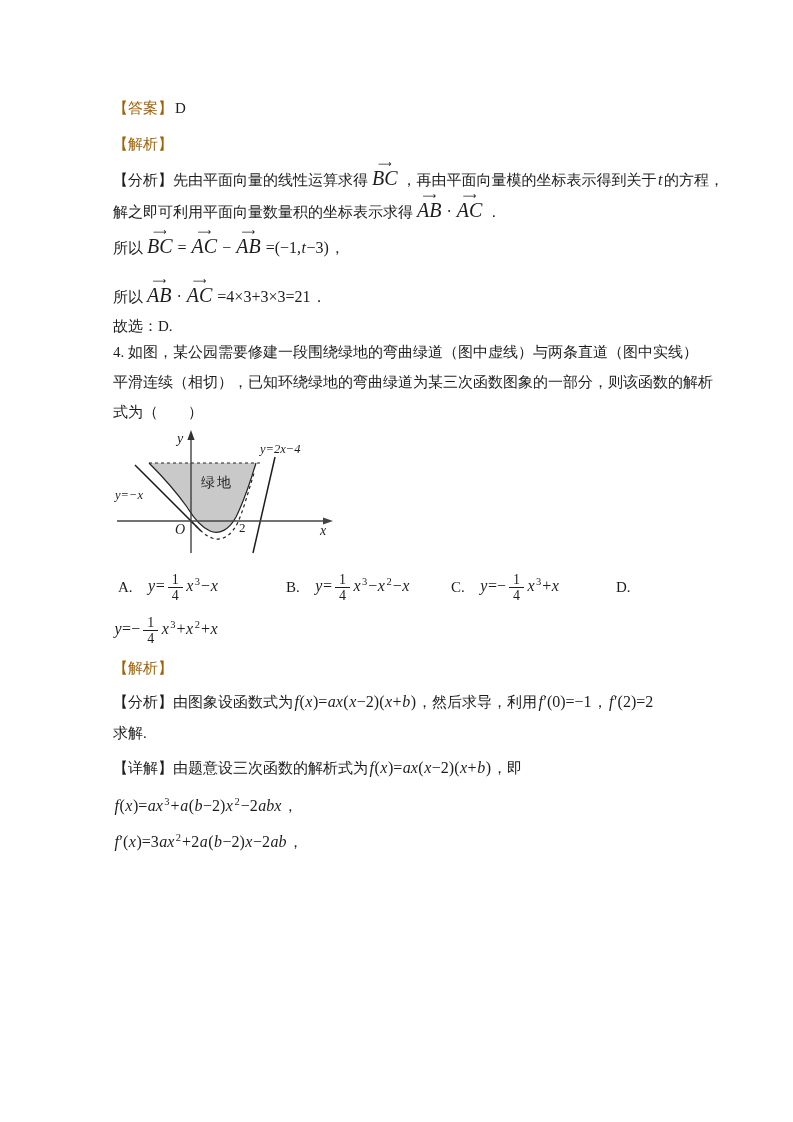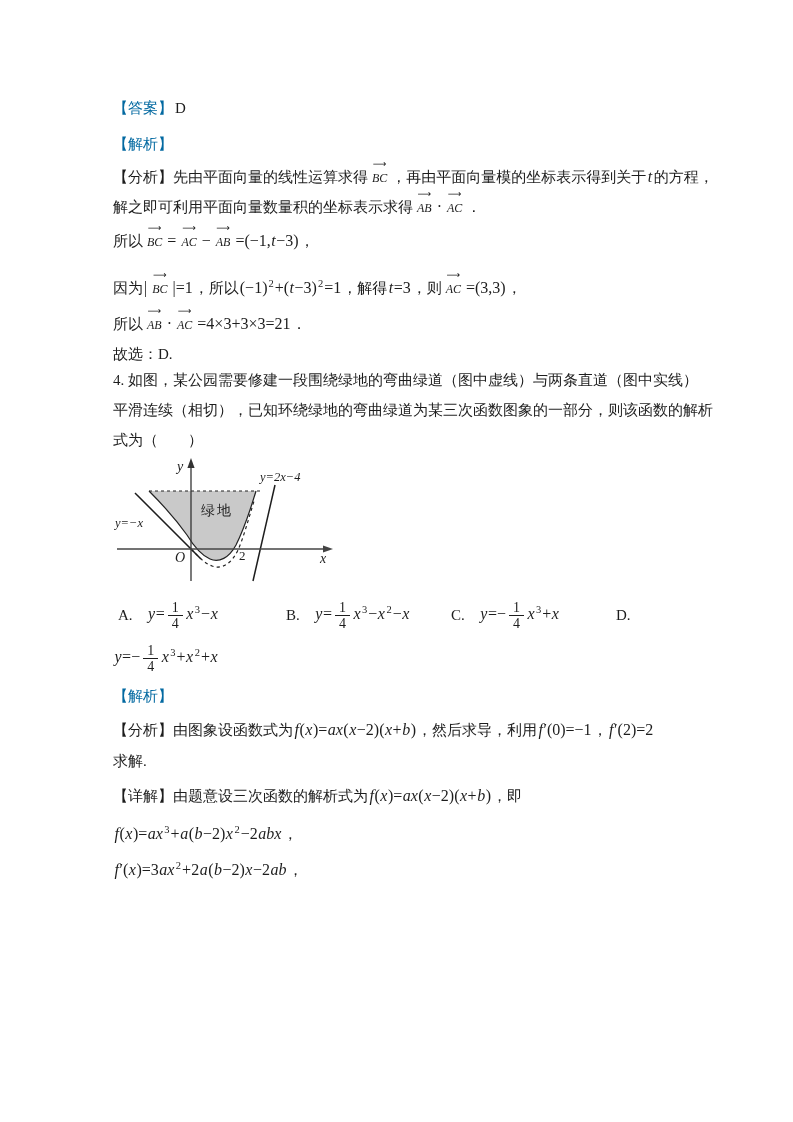--- a/index.html
+++ b/index.html
@@ -9,29 +9,29 @@
     width:793px; height:1122px;
     margin:0 auto;
     background:#ffffff;
     color:#1d1d1d;
     font-family:"Liberation Serif", serif;
     font-size:15px;
     padding:97px 80px 0 113px;
     overflow:hidden;
   }
   p.l { white-space:nowrap; line-height:22px; }
-  .blue { color:#0369a1; }
+  .blue { color:#a16207; }
   .ansletter { font-family:"Liberation Serif", serif; letter-spacing:1px; padding-left:2px; }
 
   
   .m { font-family:"Liberation Serif", serif; font-size:16px; margin:0 1px; }
   .m i { font-style:italic; padding:0 0.5px; }
   sup.msup { font-family:"Liberation Serif", serif; font-size:10.5px; line-height:0; vertical-align:super; }
   .vec { position:relative; display:inline-block; font-family:"Liberation Serif", serif;
-         font-style:italic; font-size:12px; margin:0 3px; padding:1px 1px 0 1px; }
+         font-style:italic; font-size:20px; margin:0 3px; padding:1px 1px 0 1px; }
   .vec::before { content:"⟶"; position:absolute; top:-0.62em; left:50%;
                  transform:translateX(-50%); font-size:9.5px; font-style:normal; line-height:1; }
   .frac { display:inline-block; vertical-align:-9px; text-align:center;
           font-family:"Liberation Serif", serif; font-size:14px; margin:0 2px; }
   .frac .num { display:block; line-height:15px; padding:0 4px; }
   .frac .den { display:block; line-height:15px; padding:0 4px; border-top:1px solid #1d1d1d; }
 
   
   .r-ans1   { margin-bottom:14px; }
   .r-jx1    { margin-bottom:11px; }
@@ -69,21 +69,20 @@
 
   <p class="l r-ans1">
     <span class="blue">【答案】</span><span class="ansletter">D</span>
   </p>
   <p class="l r-jx1">
     <span class="blue">【解析】</span>
   </p>
   <p class="l r-fx1a">【分析】先由平面向量的线性运算求得<span class="vec">BC</span>，再由平面向量模的坐标表示得到关于<span class="m"><i>t</i></span>的方程，</p>
   <p class="l r-fx1b">解之即可利用平面向量数量积的坐标表示求得<span class="vec">AB</span><span class="m">·</span><span class="vec">AC</span>．</p>
   <p class="l r-d2">所以<span class="vec">BC</span><span class="m">=</span><span class="vec">AC</span><span class="m">−</span><span class="vec">AB</span><span class="m">=(−1,<i>t</i>−3)</span>，</p>
-  <p class="l r-d3">因为<span class="m">|</span><span class="vec">BC</span><span class="m">|=1</span>，所以<span class="m">(−1)</span><sup class="msup">2</sup><span class="m">+(<i>t</i>−3)</span><sup class="msup">2</sup><span class="m">=1</span>，解得<span class="m"><i>t</i>=3</span>，则<span class="vec">AC</span><span class="m">=(3,3)</span>，</p>
   <p class="l r-d4">所以<span class="vec">AB</span><span class="m">·</span><span class="vec">AC</span><span class="m">=4×3+3×3=21</span>．</p>
   <p class="l r-gx">故选：D.</p>
 
   <div class="stem">
     <p class="l">4. 如图，某公园需要修建一段围绕绿地的弯曲绿道（图中虚线）与两条直道（图中实线）</p>
     <p class="l">平滑连续（相切），已知环绕绿地的弯曲绿道为某三次函数图象的一部分，则该函数的解析</p>
     <p class="l">式为（　　）</p>
   </div>
 
   <div class="figwrap">

